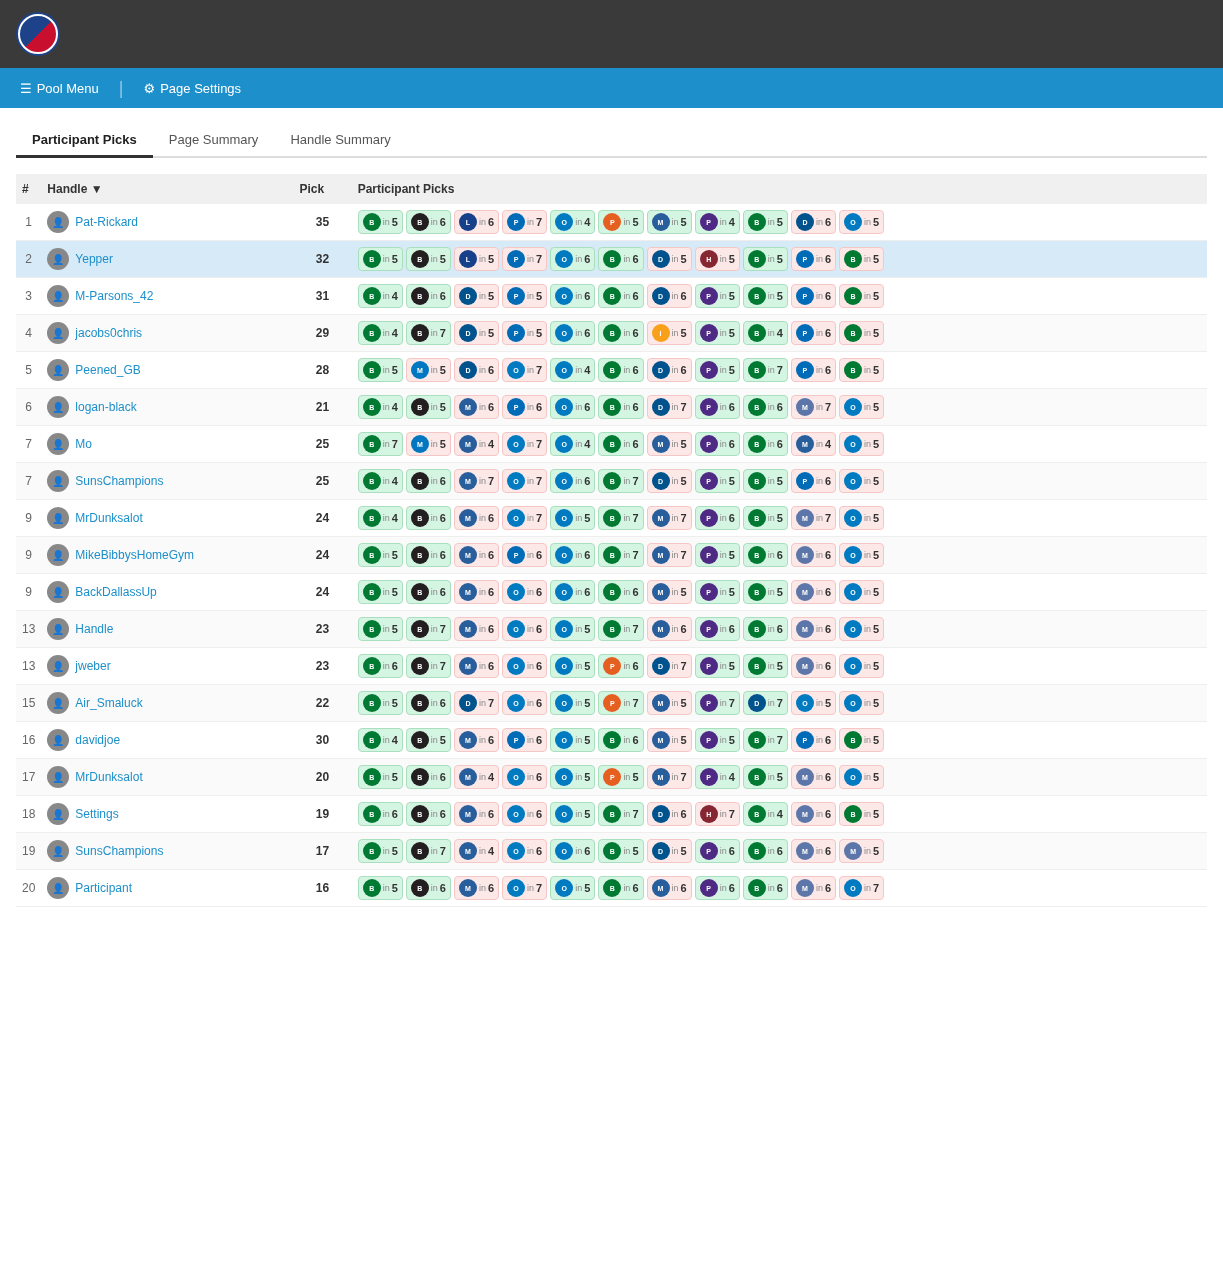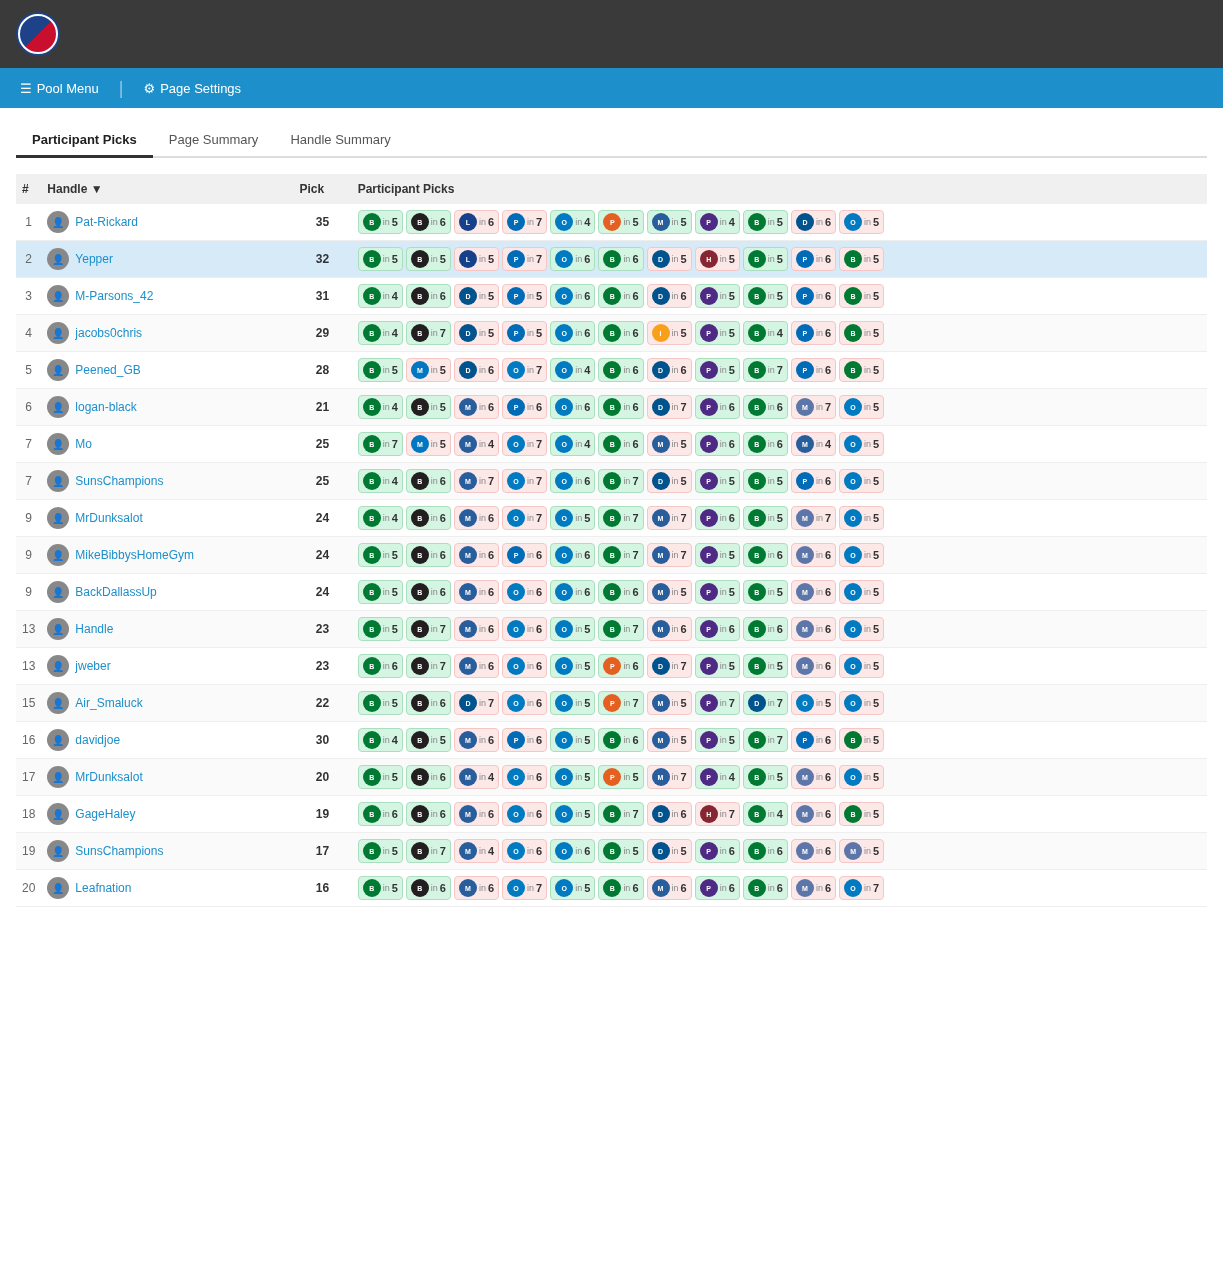--- a/index.html
+++ b/index.html
@@ -1374,21 +1374,21 @@
                   <span class="game-num">5</span>
                 </div>
               </div>
             </td>
           </tr>
           <tr>
             <td class="rank-cell">18</td>
             <td>
               <div class="handle-cell">
     <div class="avatar">👤</div>
-    <span class="handle-link">GageHaley</span>
+    <span class="handle-link">Settings</span>
   </div>
             </td>
             <td class="score-cell">19</td>
             <td>
               <div class="picks-cell">
                 <div class="pick-chip correct">
                   <div class="team-logo" style="background:#007A33">B</div>
                   <span class="in-text">in</span>
                   <span class="game-num">6</span>
                 </div>
@@ -1512,21 +1512,21 @@
                   <span class="game-num">5</span>
                 </div>
               </div>
             </td>
           </tr>
           <tr>
             <td class="rank-cell">20</td>
             <td>
               <div class="handle-cell">
     <div class="avatar">👤</div>
-    <span class="handle-link">Leafnation</span>
+    <span class="handle-link">Participant</span>
   </div>
             </td>
             <td class="score-cell">16</td>
             <td>
               <div class="picks-cell">
                 <div class="pick-chip correct">
                   <div class="team-logo" style="background:#007A33">B</div>
                   <span class="in-text">in</span>
                   <span class="game-num">5</span>
                 </div>

